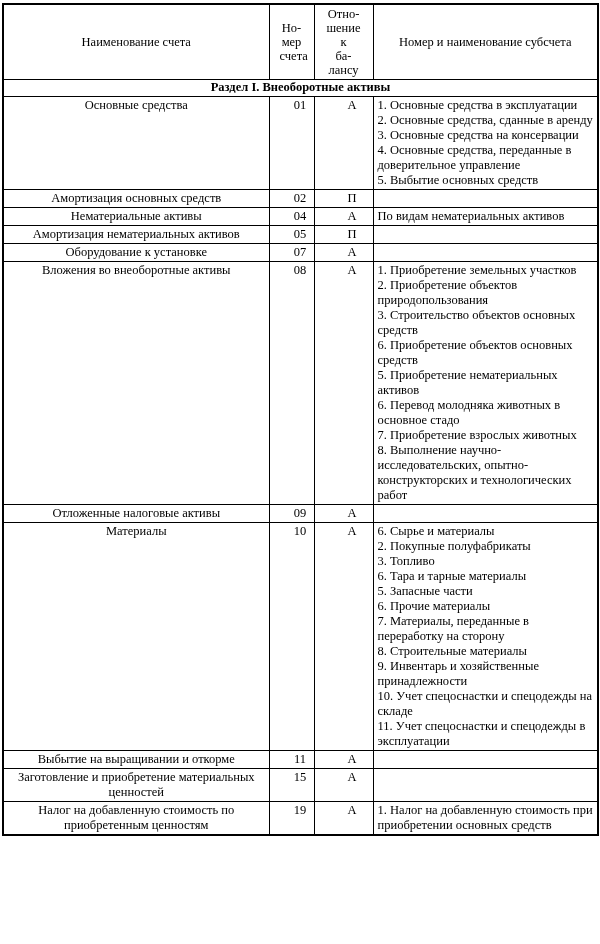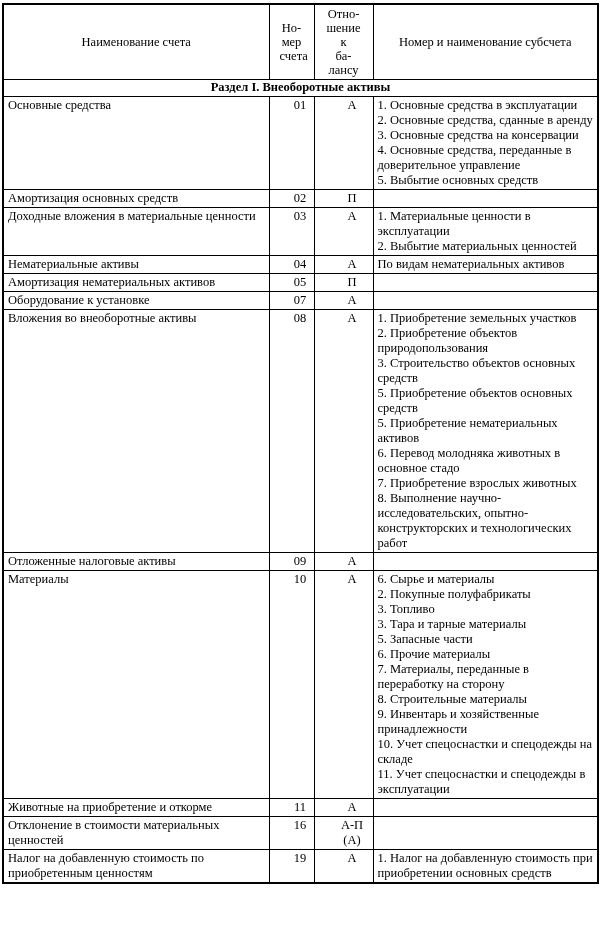--- a/index.html
+++ b/index.html
@@ -29,21 +29,21 @@
     vertical-align: middle;
     line-height: 14px;
     white-space: pre-line;
     padding: 2px 10px;
   }
   td {
     vertical-align: top;
     line-height: 15px;
     padding: 1px 4px 1px 4px;
   }
-  td.name-cell { text-align: left; }
+  td.name-cell { text-align: center; }
   td.num-cell, td.bal-cell { text-align: center; white-space: pre-line; padding-left: 18px; padding-right: 1px; }
   tr.section-row td {
     text-align: center;
     font-weight: bold;
     padding: 0 3px 1px 3px;
     line-height: 15px;
   }
   .sub-item { margin: 0; }
 </style>
 </head>
@@ -86,29 +86,20 @@
             <div class="sub-item">5. Выбытие основных средств</div>
           </td>
         </tr>
         <tr>
           <td class="name-cell">Амортизация основных средств</td>
           <td class="num-cell">02</td>
           <td class="bal-cell">П</td>
           <td class="sub-cell"></td>
         </tr>
         <tr>
-          <td class="name-cell">Доходные вложения в материальные ценности</td>
-          <td class="num-cell">03</td>
-          <td class="bal-cell">А</td>
-          <td class="sub-cell">
-            <div class="sub-item">1. Материальные ценности в эксплуатации</div>
-            <div class="sub-item">2. Выбытие материальных ценностей</div>
-          </td>
-        </tr>
-        <tr>
           <td class="name-cell">Нематериальные активы</td>
           <td class="num-cell">04</td>
           <td class="bal-cell">А</td>
           <td class="sub-cell">
             <div class="sub-item">По видам нематериальных активов</div>
           </td>
         </tr>
         <tr>
           <td class="name-cell">Амортизация нематериальных активов</td>
           <td class="num-cell">05</td>
@@ -122,62 +113,61 @@
           <td class="sub-cell"></td>
         </tr>
         <tr>
           <td class="name-cell">Вложения во внеоборотные активы</td>
           <td class="num-cell">08</td>
           <td class="bal-cell">А</td>
           <td class="sub-cell">
             <div class="sub-item">1. Приобретение земельных участков</div>
             <div class="sub-item">2. Приобретение объектов природопользования</div>
             <div class="sub-item">3. Строительство объектов основных средств</div>
-            <div class="sub-item">5. Приобретение объектов основных средств</div>
+            <div class="sub-item">6. Приобретение объектов основных средств</div>
             <div class="sub-item">5. Приобретение нематериальных активов</div>
             <div class="sub-item">6. Перевод молодняка животных в основное стадо</div>
             <div class="sub-item">7. Приобретение взрослых животных</div>
             <div class="sub-item">8. Выполнение научно-исследовательских, опытно-конструкторских и технологических работ</div>
           </td>
         </tr>
         <tr>
           <td class="name-cell">Отложенные налоговые активы</td>
           <td class="num-cell">09</td>
           <td class="bal-cell">А</td>
           <td class="sub-cell"></td>
         </tr>
         <tr>
           <td class="name-cell">Материалы</td>
           <td class="num-cell">10</td>
           <td class="bal-cell">А</td>
           <td class="sub-cell">
             <div class="sub-item">6. Сырье и материалы</div>
             <div class="sub-item">2. Покупные полуфабрикаты</div>
             <div class="sub-item">3. Топливо</div>
-            <div class="sub-item">3. Тара и тарные материалы</div>
+            <div class="sub-item">6. Тара и тарные материалы</div>
             <div class="sub-item">5. Запасные части</div>
             <div class="sub-item">6. Прочие материалы</div>
             <div class="sub-item">7. Материалы, переданные в переработку на сторону</div>
             <div class="sub-item">8. Строительные материалы</div>
             <div class="sub-item">9. Инвентарь и хозяйственные принадлежности</div>
             <div class="sub-item">10. Учет спецоснастки и спецодежды на складе</div>
             <div class="sub-item">11. Учет спецоснастки и спецодежды в эксплуатации</div>
           </td>
         </tr>
         <tr>
-          <td class="name-cell">Животные на приобретение и откорме</td>
+          <td class="name-cell">Выбытие на выращивании и откорме</td>
           <td class="num-cell">11</td>
           <td class="bal-cell">А</td>
           <td class="sub-cell"></td>
         </tr>
         <tr>
-          <td class="name-cell">Отклонение в стоимости материальных ценностей</td>
-          <td class="num-cell">16</td>
-          <td class="bal-cell">А-П
-(А)</td>
+          <td class="name-cell">Заготовление и приобретение материальных ценностей</td>
+          <td class="num-cell">15</td>
+          <td class="bal-cell">А</td>
           <td class="sub-cell"></td>
         </tr>
         <tr>
           <td class="name-cell">Налог на добавленную стоимость по приобретенным ценностям</td>
           <td class="num-cell">19</td>
           <td class="bal-cell">А</td>
           <td class="sub-cell">
             <div class="sub-item">1. Налог на добавленную стоимость при приобретении основных средств</div>
           </td>
         </tr>

